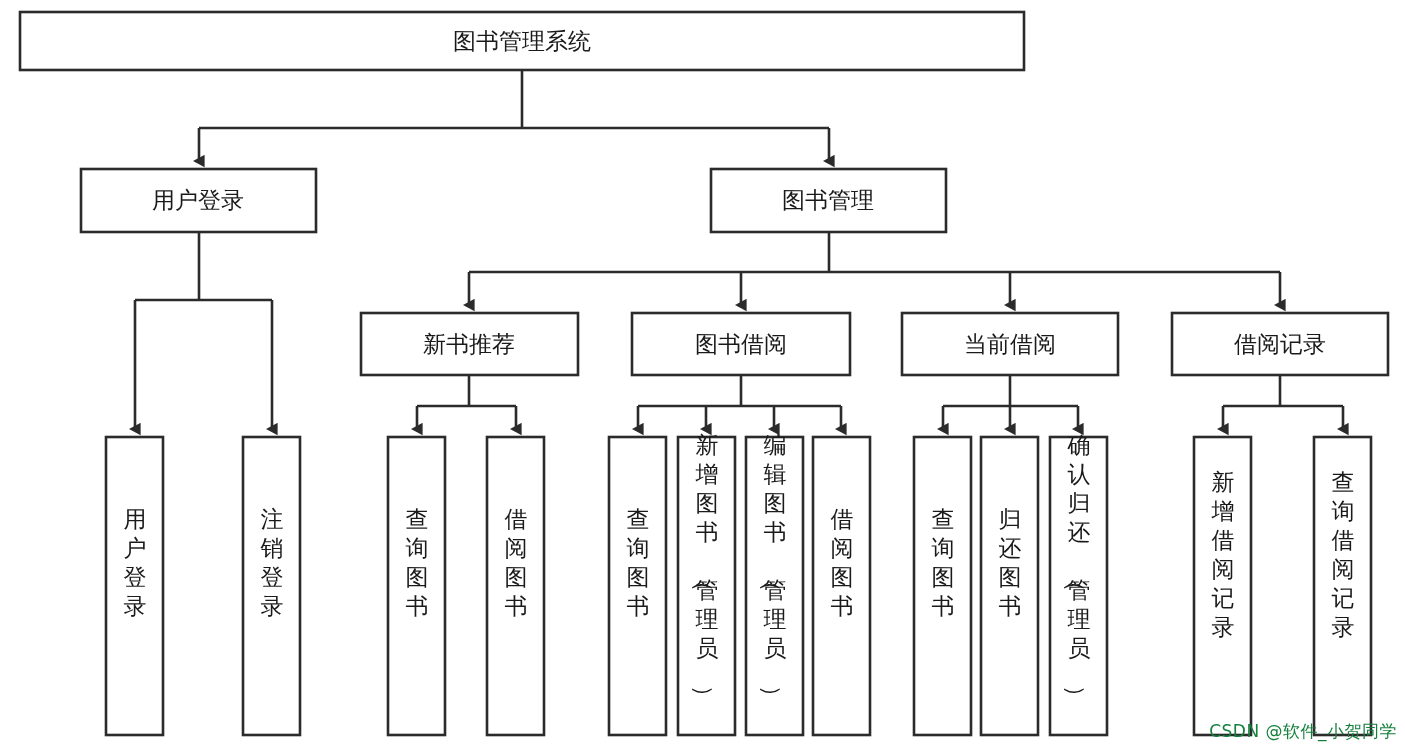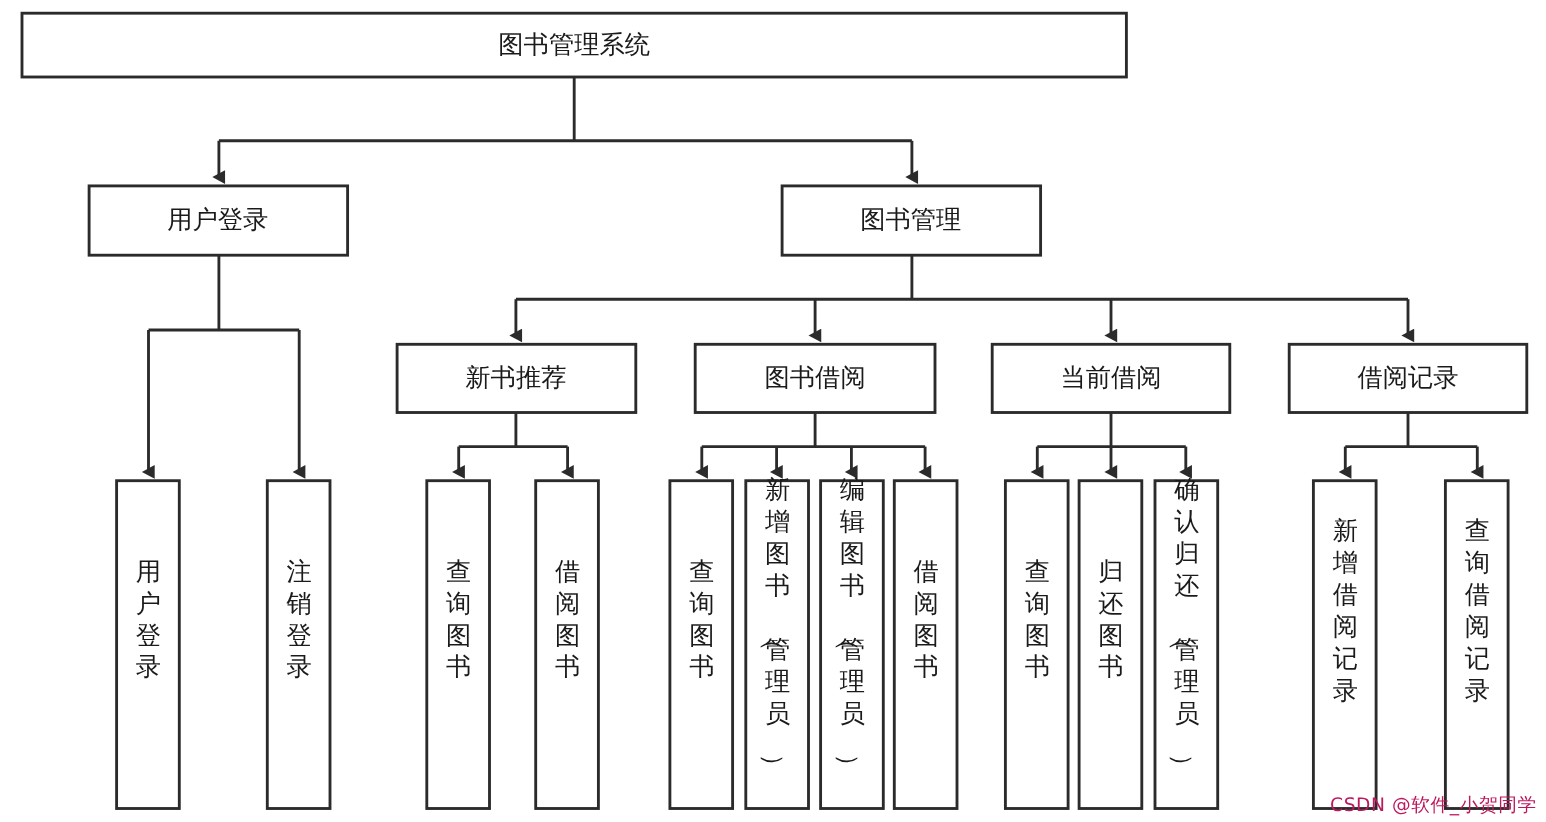--- a/index.html
+++ b/index.html
@@ -47,21 +47,21 @@
   .arrow-head {
     fill: #2b2b2b;
     stroke: none;
   }
   .watermark-text {
     position: absolute;
     right: 8px;
     bottom: 4px;
     font-family: "DejaVu Sans", "Liberation Sans", sans-serif;
     font-size: 17px;
-    color: #be185d;
+    color: #15803d;
     letter-spacing: 0.5px;
     white-space: nowrap;
     user-select: none;
   }
 </style>
 </head>
 <body>
 
 <svg id="diagram" viewBox="0 0 1405 747" xmlns="http://www.w3.org/2000/svg">
 

